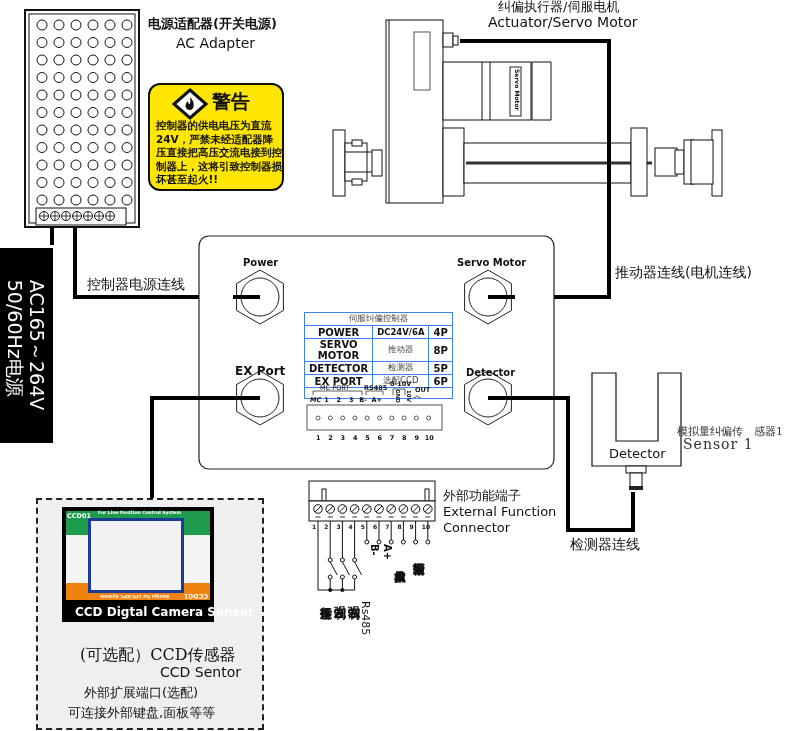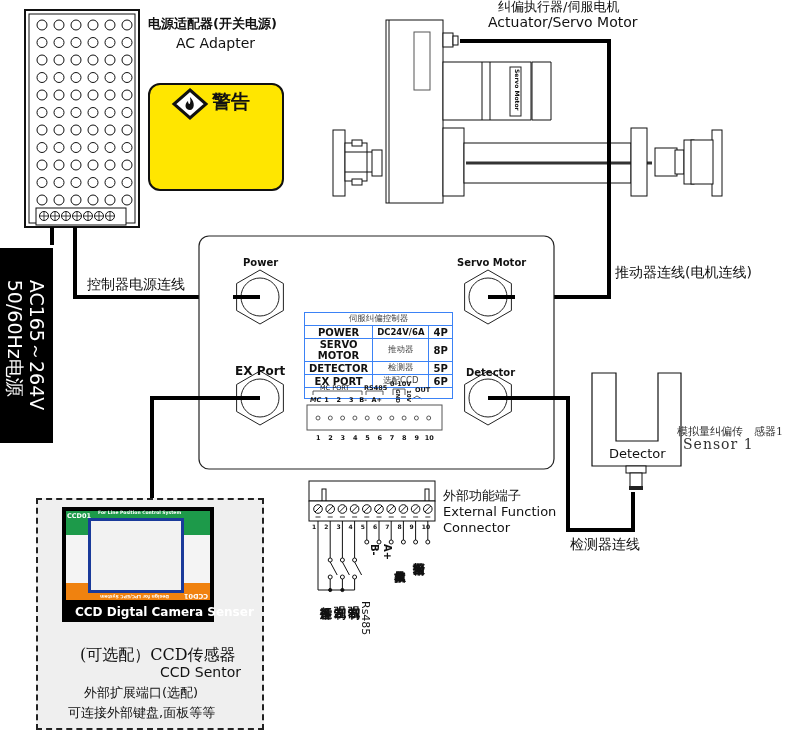--- a/index.html
+++ b/index.html
@@ -282,20 +282,21 @@
 
 <div class="lbl cn" style="left:148px;top:15px;font-size:13px;font-weight:bold;">电源适配器(开关电源)</div>
 <div class="lbl" style="left:176px;top:35px;font-size:14px;">AC Adapter</div>
 
 <div class="warn">
   <svg width="40" height="32" style="left:20px;top:3px;">
     <polygon points="20,2 36,16 20,30 4,16" fill="#fff" stroke="#111" stroke-width="3"></polygon>
     <path d="M20 9 C26 15 24 22 20 22 C15 22 14 16 18 13 C18 16 20 17 20 15 C21 13 20 11 20 9Z" fill="#111"></path>
   </svg>
   <div class="warn-title">警告</div>
+  <div class="warn-text">控制器的供电电压为直流24V，严禁未经适配器降压直接把高压交流电接到控制器上，这将引致控制器损坏甚至起火!!</div>
 </div>
 
 <div class="mains">
   <div class="mains-text">
     <div>AC165～264V</div>
     <div>50/60Hz电源</div>
   </div>
 </div>
 
 <div class="lbl cn" style="left:498px;top:-2px;font-size:13px;">纠偏执行器/伺服电机</div>

